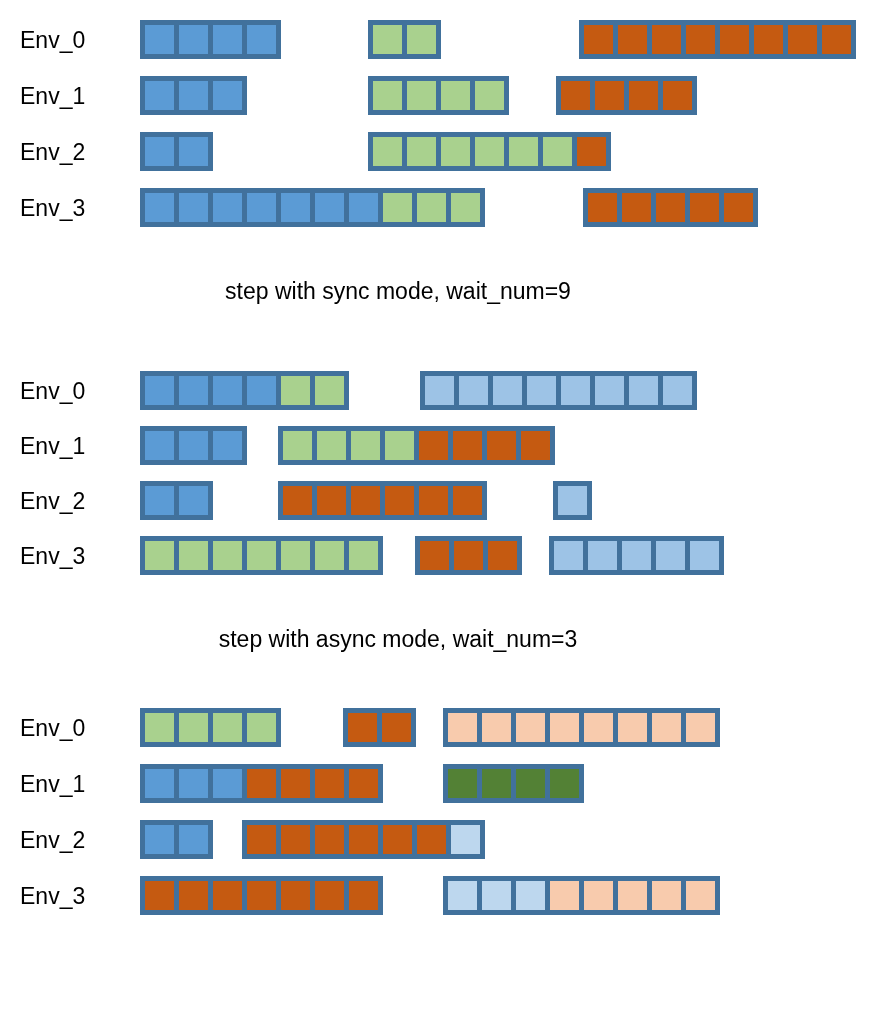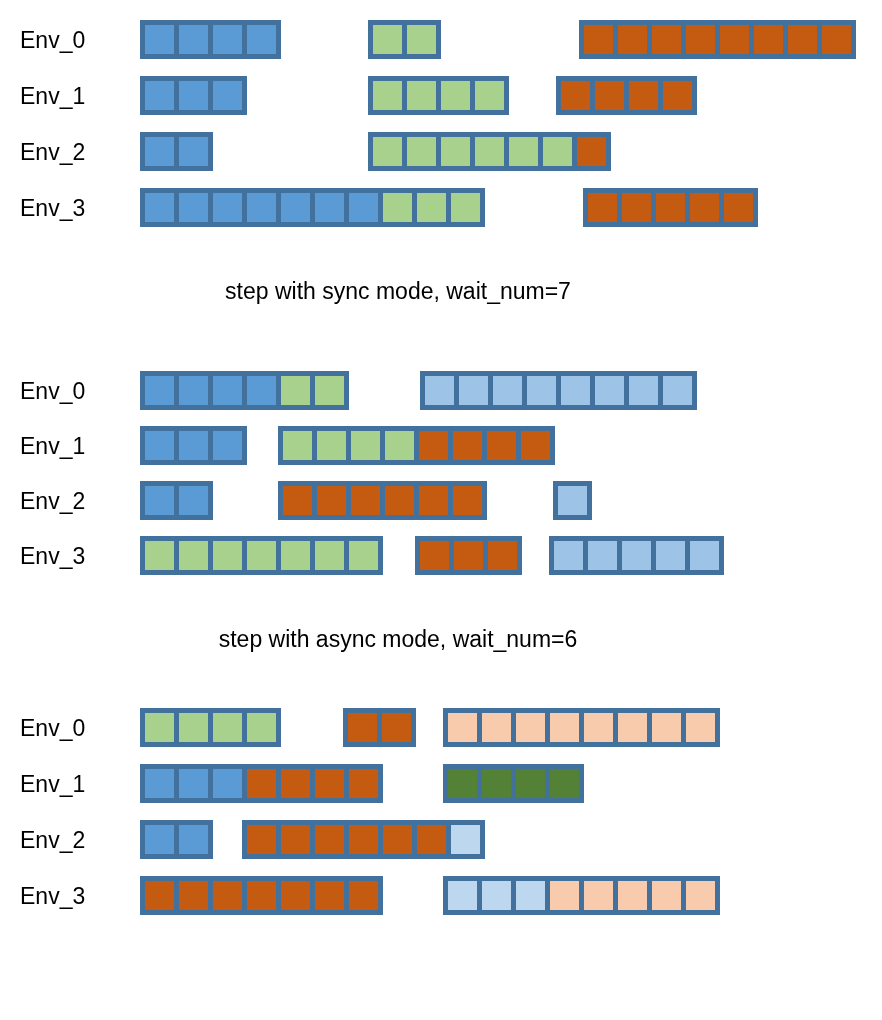--- a/index.html
+++ b/index.html
@@ -108,21 +108,21 @@
       <div class="cell" style="background: rgb(169, 209, 142);"></div>
       <div class="cell" style="background: rgb(169, 209, 142);"></div>
     </div>
     <div class="bar" style="left: 583px; top: 188px; background: rgb(65, 113, 156); gap: 5px; padding: 5px;">
       <div class="cell" style="background: rgb(197, 90, 17);"></div>
       <div class="cell" style="background: rgb(197, 90, 17);"></div>
       <div class="cell" style="background: rgb(197, 90, 17);"></div>
       <div class="cell" style="background: rgb(197, 90, 17);"></div>
       <div class="cell" style="background: rgb(197, 90, 17);"></div>
     </div>
-    <div class="caption" style="left: 398px; top: 278px; color: rgb(0, 0, 0);">step with sync mode, wait_num=7</div>
+    <div class="caption" style="left: 398px; top: 278px; color: rgb(0, 0, 0);">step with sync mode, wait_num=9</div>
     <div class="env-label" style="top: 390.5px;">Env_0</div>
     <div class="bar" style="left: 140px; top: 371px; background: rgb(65, 113, 156); gap: 5px; padding: 5px;">
       <div class="cell" style="background: rgb(91, 155, 213);"></div>
       <div class="cell" style="background: rgb(91, 155, 213);"></div>
       <div class="cell" style="background: rgb(91, 155, 213);"></div>
       <div class="cell" style="background: rgb(91, 155, 213);"></div>
       <div class="cell" style="background: rgb(169, 209, 142);"></div>
       <div class="cell" style="background: rgb(169, 209, 142);"></div>
     </div>
     <div class="bar" style="left: 420px; top: 371px; background: rgb(65, 113, 156); gap: 5px; padding: 5px;">
@@ -182,21 +182,21 @@
       <div class="cell" style="background: rgb(197, 90, 17);"></div>
       <div class="cell" style="background: rgb(197, 90, 17);"></div>
     </div>
     <div class="bar" style="left: 549px; top: 536px; background: rgb(65, 113, 156); gap: 5px; padding: 5px;">
       <div class="cell" style="background: rgb(157, 195, 230);"></div>
       <div class="cell" style="background: rgb(157, 195, 230);"></div>
       <div class="cell" style="background: rgb(157, 195, 230);"></div>
       <div class="cell" style="background: rgb(157, 195, 230);"></div>
       <div class="cell" style="background: rgb(157, 195, 230);"></div>
     </div>
-    <div class="caption" style="left: 398px; top: 626px; color: rgb(0, 0, 0);">step with async mode, wait_num=6</div>
+    <div class="caption" style="left: 398px; top: 626px; color: rgb(0, 0, 0);">step with async mode, wait_num=3</div>
     <div class="env-label" style="top: 727.5px;">Env_0</div>
     <div class="bar" style="left: 140px; top: 708px; background: rgb(65, 113, 156); gap: 5px; padding: 5px;">
       <div class="cell" style="background: rgb(169, 209, 142);"></div>
       <div class="cell" style="background: rgb(169, 209, 142);"></div>
       <div class="cell" style="background: rgb(169, 209, 142);"></div>
       <div class="cell" style="background: rgb(169, 209, 142);"></div>
     </div>
     <div class="bar" style="left: 343px; top: 708px; background: rgb(65, 113, 156); gap: 5px; padding: 5px;">
       <div class="cell" style="background: rgb(197, 90, 17);"></div>
       <div class="cell" style="background: rgb(197, 90, 17);"></div>

